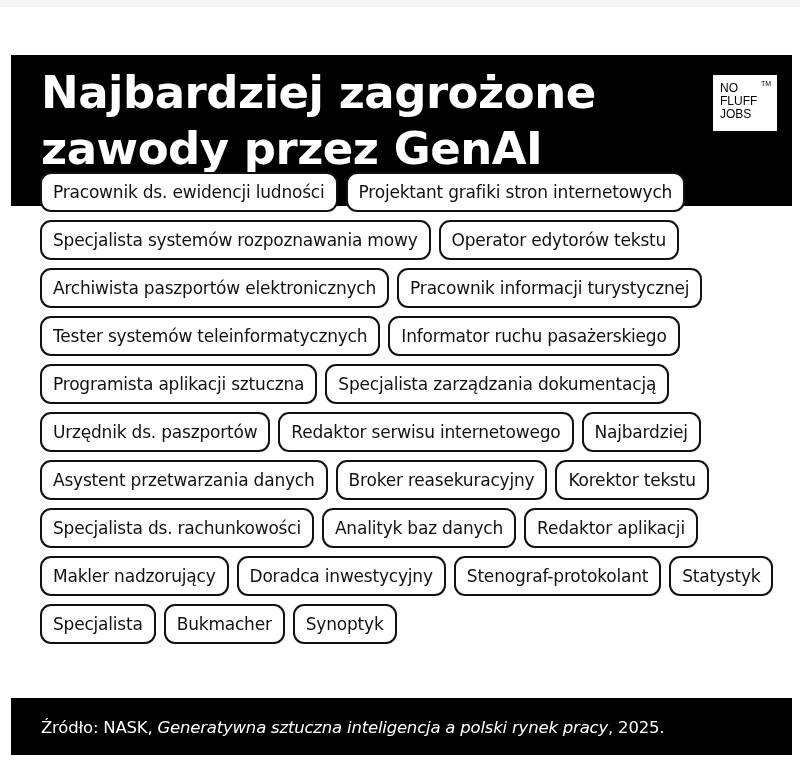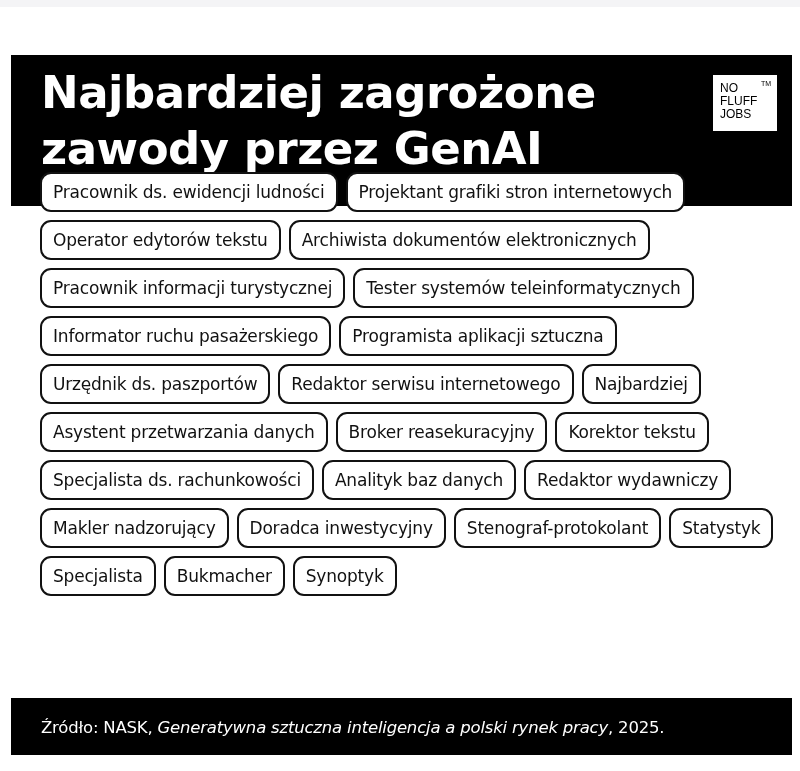--- a/index.html
+++ b/index.html
@@ -72,35 +72,37 @@
       <span>FLUFF</span>
       <span>JOBS</span>
     </div>
     <span class="tm">TM</span>
   </div>
 </div>
 
 <div class="pills">
   <div class="pill">Pracownik ds. ewidencji ludności</div>
   <div class="pill">Projektant grafiki stron internetowych</div>
+  <div class="pill">Specjalista systemów rozpoznawania mowy</div>
   <div class="pill">Operator edytorów tekstu</div>
-  <div class="pill">Archiwista dokumentów elektronicznych</div>
+  <div class="pill">Archiwista paszportów elektronicznych</div>
   <div class="pill">Pracownik informacji turystycznej</div>
   <div class="pill">Tester systemów teleinformatycznych</div>
   <div class="pill">Informator ruchu pasażerskiego</div>
   <div class="pill">Programista aplikacji sztuczna</div>
+  <div class="pill">Specjalista zarządzania dokumentacją</div>
   <div class="pill">Urzędnik ds. paszportów</div>
   <div class="pill">Redaktor serwisu internetowego</div>
   <div class="pill">Najbardziej</div>
   <div class="pill">Asystent przetwarzania danych</div>
   <div class="pill">Broker reasekuracyjny</div>
   <div class="pill">Korektor tekstu</div>
   <div class="pill">Specjalista ds. rachunkowości</div>
   <div class="pill">Analityk baz danych</div>
-  <div class="pill">Redaktor wydawniczy</div>
+  <div class="pill">Redaktor aplikacji</div>
   <div class="pill">Makler nadzorujący</div>
   <div class="pill">Doradca inwestycyjny</div>
   <div class="pill">Stenograf-protokolant</div>
   <div class="pill">Statystyk</div>
   <div class="pill">Specjalista</div>
   <div class="pill">Bukmacher</div>
   <div class="pill">Synoptyk</div>
 </div>
 
 <div class="footer">

